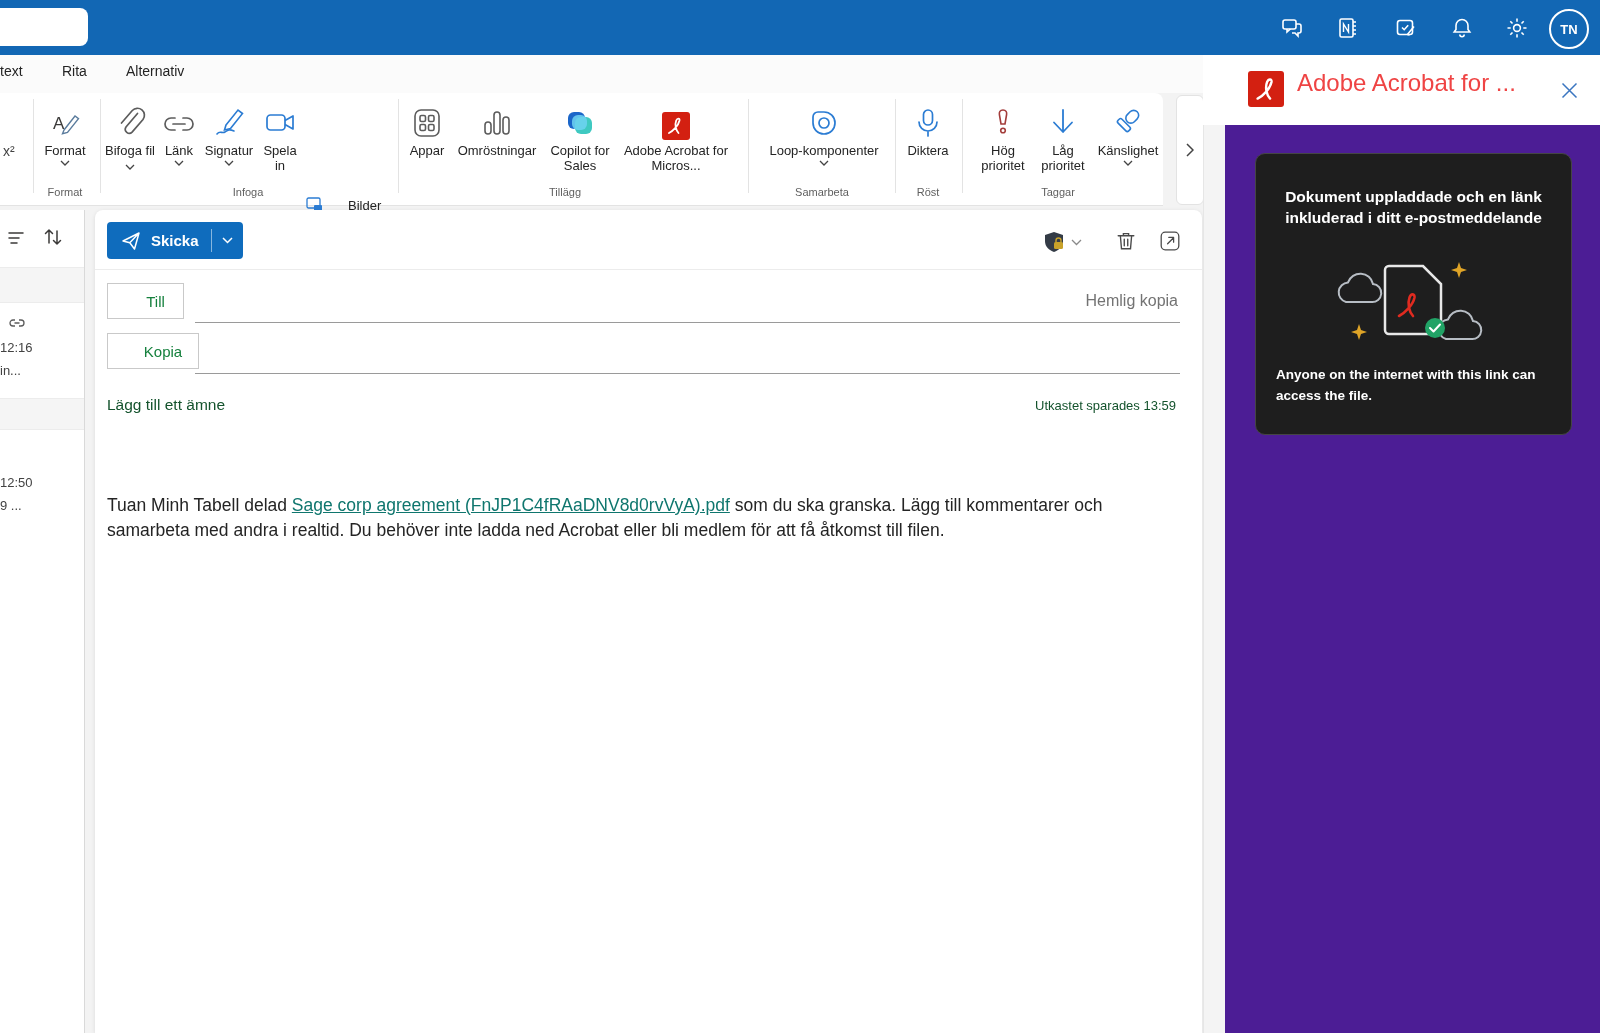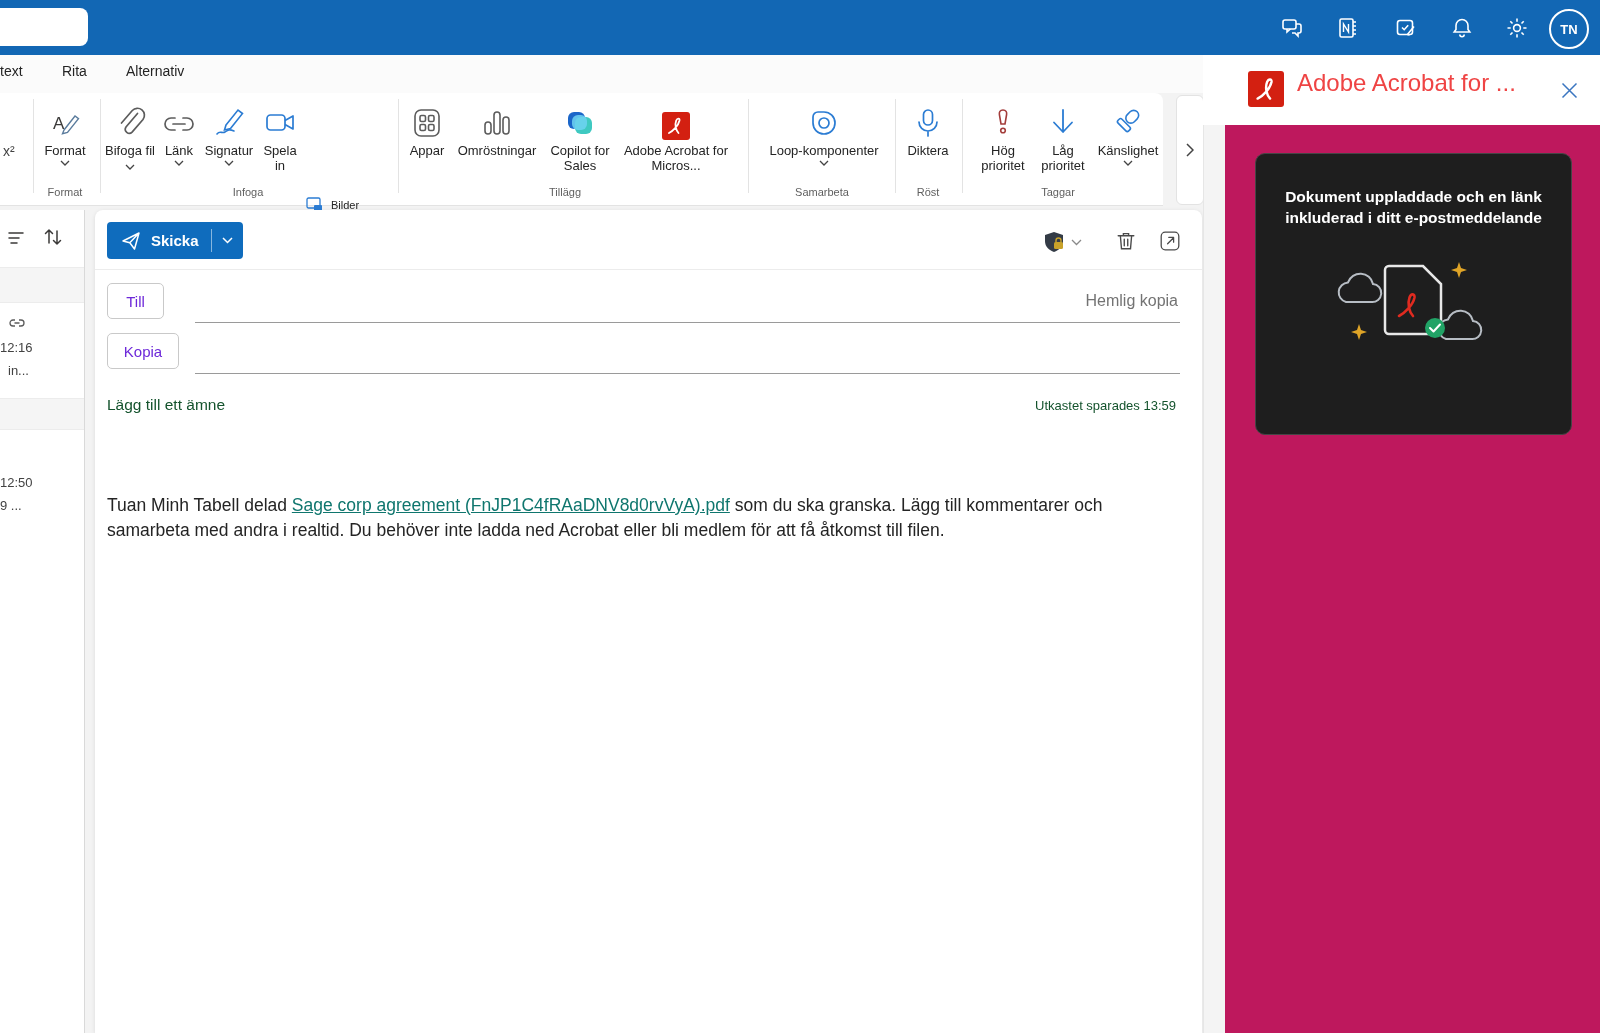--- a/index.html
+++ b/index.html
@@ -17,40 +17,40 @@
   #tabrow{left:0;top:55px;width:1203px;height:38px;background:#fbfbfb;}
   .tab{position:absolute;top:8px;font-size:14px;color:#242424;cursor:pointer;}
   
   #ribbon{left:0;top:93px;width:1163px;height:112px;background:#fff;border-bottom:1px solid #e3e3e3;border-radius:0 8px 0 0;}
   .rsep{position:absolute;top:6px;width:1px;height:94px;background:#e3e3e3;}
   .rbtn{position:absolute;top:8px;text-align:center;font-size:13px;color:#242424;cursor:pointer;line-height:15px;}
   .ricon{height:40px;display:flex;align-items:flex-end;justify-content:center;padding-bottom:2px;}
   .rlabel{display:block;}
   .chevrow{margin-top:2px;}
   .glabel{position:absolute;top:93px;font-size:11px;color:#5f5f5f;text-align:center;}
-  .minirow{display:flex;align-items:center;gap:7px;height:26px;font-size:11px;color:#242424;cursor:pointer;}
+  .minirow{display:flex;align-items:center;gap:24px;height:26px;font-size:13px;color:#242424;cursor:pointer;}
   #overflow-btn{left:1176px;top:95px;width:26px;height:108px;background:#fff;border:1px solid #e3e3e3;border-radius:6px;
                 display:flex;align-items:center;justify-content:center;cursor:pointer;}
   
   #leftrail{left:0;top:210px;width:84px;height:823px;background:#fff;border-right:1px solid #d9d9d9;font-size:13px;color:#424242;}
   .railband{position:absolute;left:0;width:84px;background:#f5f5f5;border-top:1px solid #ececec;border-bottom:1px solid #ececec;}
   
   #compose{left:95px;top:210px;width:1107px;height:823px;background:#fff;border-radius:8px 8px 0 0;box-shadow:0 1px 4px rgba(0,0,0,.10);}
   #send-btn{position:absolute;left:12px;top:12px;height:37px;background:#0f6cbd;border-radius:4px;display:flex;align-items:center;
             color:#fff;font-size:15px;font-weight:bold;cursor:pointer;}
-  .fieldbtn{position:absolute;left:12px;background:#fff;border:1px solid #c9c9c9;border-radius:5px;font-size:15px;color:#6d28d9;
-            display:flex;align-items:center;justify-content:center;cursor:pointer;}
+  .fieldbtn{position:absolute;left:12px;background:#fff;border:1px solid #c9c9c9;border-radius:0;font-size:15px;color:#15803d;
+            display:flex;align-items:center;justify-content:center;cursor:pointer;padding-left:20px;}
   .fieldline{position:absolute;height:1px;background:#9a9a9a;left:100px;width:985px;}
   .ghost{color:#14532d;}
   #body-text{position:absolute;left:12px;top:283px;width:1060px;font-size:17.5px;color:#242424;line-height:24.5px;}
   #body-text a{color:#0f766e;}
   
   #panel-header{left:1203px;top:55px;width:397px;height:70px;background:#fff;}
   #panel-gutter{left:1203px;top:125px;width:22px;height:908px;background:#f4f4f4;border-left:1px solid #e6e6e6;}
-  #panel-body{left:1225px;top:125px;width:375px;height:908px;background:#be185d;}
+  #panel-body{left:1225px;top:125px;width:375px;height:908px;background:#4c1d95;}
   #panel-card{position:absolute;left:30px;top:28px;width:315px;height:280px;background:#1e1e1e;border:1px solid #454545;border-radius:10px;}
   #card-title{position:absolute;left:14px;top:32px;width:287px;text-align:center;color:#fff;font-weight:bold;font-size:15.5px;line-height:21px;}
   #card-caption{position:absolute;left:20px;top:210px;width:276px;color:#fff;font-weight:bold;font-size:13.5px;line-height:21px;}
   #panel-title{position:absolute;left:94px;top:14px;font-size:24px;color:#ef4444;}
   .noselect{user-select:none;}
 </style>
 </head>
 <body>
 
 <div id="stage" class="noselect">
@@ -352,21 +352,21 @@
     </div>
 
     <div class="railband" style="top:57px;height:34px"></div>
 
     <div class="abs" style="left:8px;top:106px">
       <svg width="18" height="14" viewBox="0 0 18 14" fill="none" stroke="#5c5c5c" stroke-width="1.3">
         <path d="M7 4H5a3 3 0 0 0 0 6h2M11 4h2a3 3 0 0 1 0 6h-2M6.5 7h5"></path>
       </svg>
     </div>
     <div class="abs" style="left:0;top:130px">12:16</div>
-    <div class="abs" style="left:8px;top:153px">in...</div>
+    <div class="abs" style="left:0;top:153px">in...</div>
 
     <div class="railband" style="top:188px;height:30px"></div>
 
     <div class="abs" style="left:0;top:265px">12:50</div>
     <div class="abs" style="left:0;top:288px">9 ...</div>
   </div>
 
   <div id="compose" class="abs">
 
     <div id="send-btn">
@@ -458,16 +458,17 @@
 
           <path d="M78 12 h34 l18 18 v46 a4 4 0 0 1-4 4 h-48 a4 4 0 0 1-4-4 V16 a4 4 0 0 1 4-4 z" stroke="#e8e8e8" stroke-width="2.5"></path>
 
           <path d="M88 62 C94 59 102 51 103.5 43.5 C104 39.5 100 39.2 98.5 43.5 C96.3 49.8 98 57.5 102 62" stroke="#e02b20" stroke-width="2.6" stroke-linecap="round"></path>
 
           <circle cx="124" cy="74" r="10" fill="#21a366"></circle>
           <path d="M119 74l3.5 3.5 6.5-7" stroke="#fff" stroke-width="2" stroke-linecap="round" stroke-linejoin="round"></path>
         </svg>
       </div>
 
+      <div id="card-caption">Anyone on the internet with this link can access the file.</div>
     </div>
   </div>
 
 </div>
 
 </body></html>

